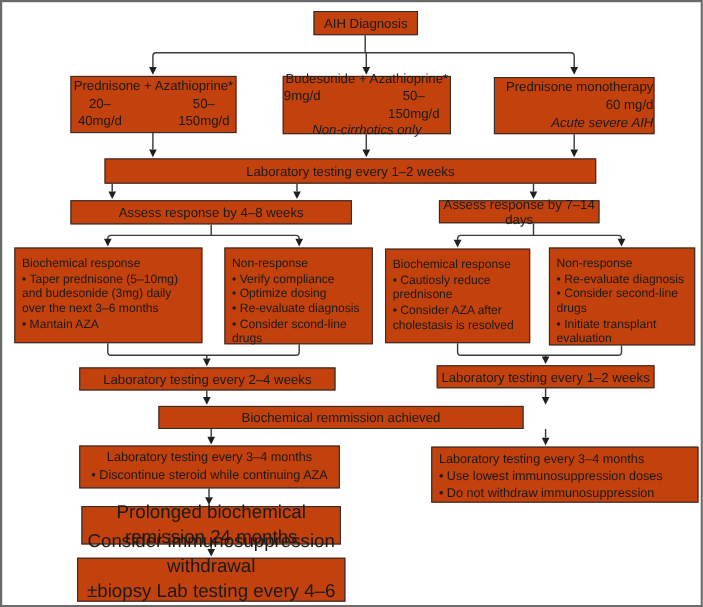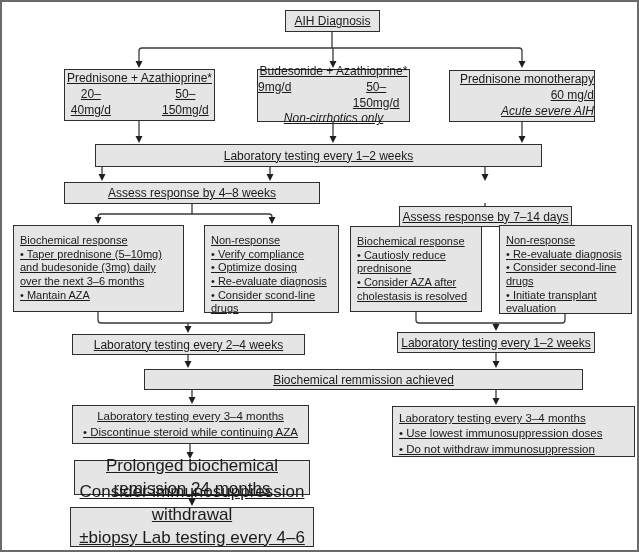--- a/index.html
+++ b/index.html
@@ -3,22 +3,22 @@
 <meta charset="utf-8">
 <style>
   html,body{margin:0;padding:0;background:#e8e8e8;}
   .canvas{
     position:relative;width:639px;height:552px;box-sizing:border-box;
     background:#ffffff;border:2px solid #6a6a6a;overflow:hidden;
     font-family:"Liberation Sans","DejaVu Sans",sans-serif;color:#1a1a1a;
   }
   svg.connectors{position:absolute;left:0;top:0;width:639px;height:552px;z-index:0;}
   .node{
-    position:absolute;box-sizing:border-box;background:#e5e5e5;
-    border:1.6px solid #2e2e2e;z-index:1;text-decoration:underline;
+    position:absolute;box-sizing:border-box;background:#c2410c;
+    border:1.6px solid #2e2e2e;z-index:1;
   }
   .center{display:flex;flex-direction:column;align-items:center;justify-content:center;text-align:center;}
   .bar{font-size:12px;display:flex;align-items:center;justify-content:center;text-align:center;}
   .big{font-size:12px;line-height:1.32;}
   .dose-row{display:flex;justify-content:center;gap:40px;}
   .dose-row.wide{gap:52px;}
   .italic{font-style:italic;}
   .detail{font-size:11px;line-height:1.24;padding:8px 6px;text-align:left;}
   .detail .bullet{margin:0;}
   .maint-center{font-size:11.5px;line-height:1.34;padding:2px 1px;}
@@ -108,21 +108,21 @@
     <div class="italic">Acute severe AIH</div>
   </div>
 
   <div class="node bar" style="left:93px;top:142px;width:447px;height:23px;">
     <span>Laboratory testing every 1–2 weeks</span>
   </div>
 
   <div class="node bar" style="left:62px;top:180px;width:256px;height:22px;">
     <span>Assess response by 4–8 weeks</span>
   </div>
-  <div class="node bar" style="left:397px;top:180px;width:173px;height:21px;margin-top:24px;">
+  <div class="node bar" style="left:397px;top:180px;width:146px;height:21px;">
     <span>Assess response by 7–14 days</span>
   </div>
 
   <div class="node detail" style="left:11px;top:223px;width:171px;height:87px;">
     <div>Biochemical response</div>
     <div>
         <div class="bullet">• Taper prednisone (5–10mg) and budesonide (3mg) daily over the next 3–6 months</div>
         <div class="bullet">• Mantain AZA</div>
       </div>
   </div>
@@ -154,21 +154,21 @@
       </div>
   </div>
 
   <div class="node bar" style="left:70px;top:332px;width:233px;height:21px;">
     <span>Laboratory testing every 2–4 weeks</span>
   </div>
   <div class="node bar" style="left:395px;top:330px;width:198px;height:21px;">
     <span>Laboratory testing every 1–2 weeks</span>
   </div>
 
-  <div class="node bar" style="left:142px;top:367px;width:439px;height:21px;">
+  <div class="node bar" style="left:142px;top:367px;width:332px;height:21px;">
     <span>Biochemical remmission achieved</span>
   </div>
 
   <div class="node center maint-center" style="left:70px;top:403px;width:237px;height:39px;">
     <div>Laboratory testing every 3–4 months</div>
     <div>
         <div class="bullet">• Discontinue steroid while continuing AZA</div>
       </div>
   </div>
 

